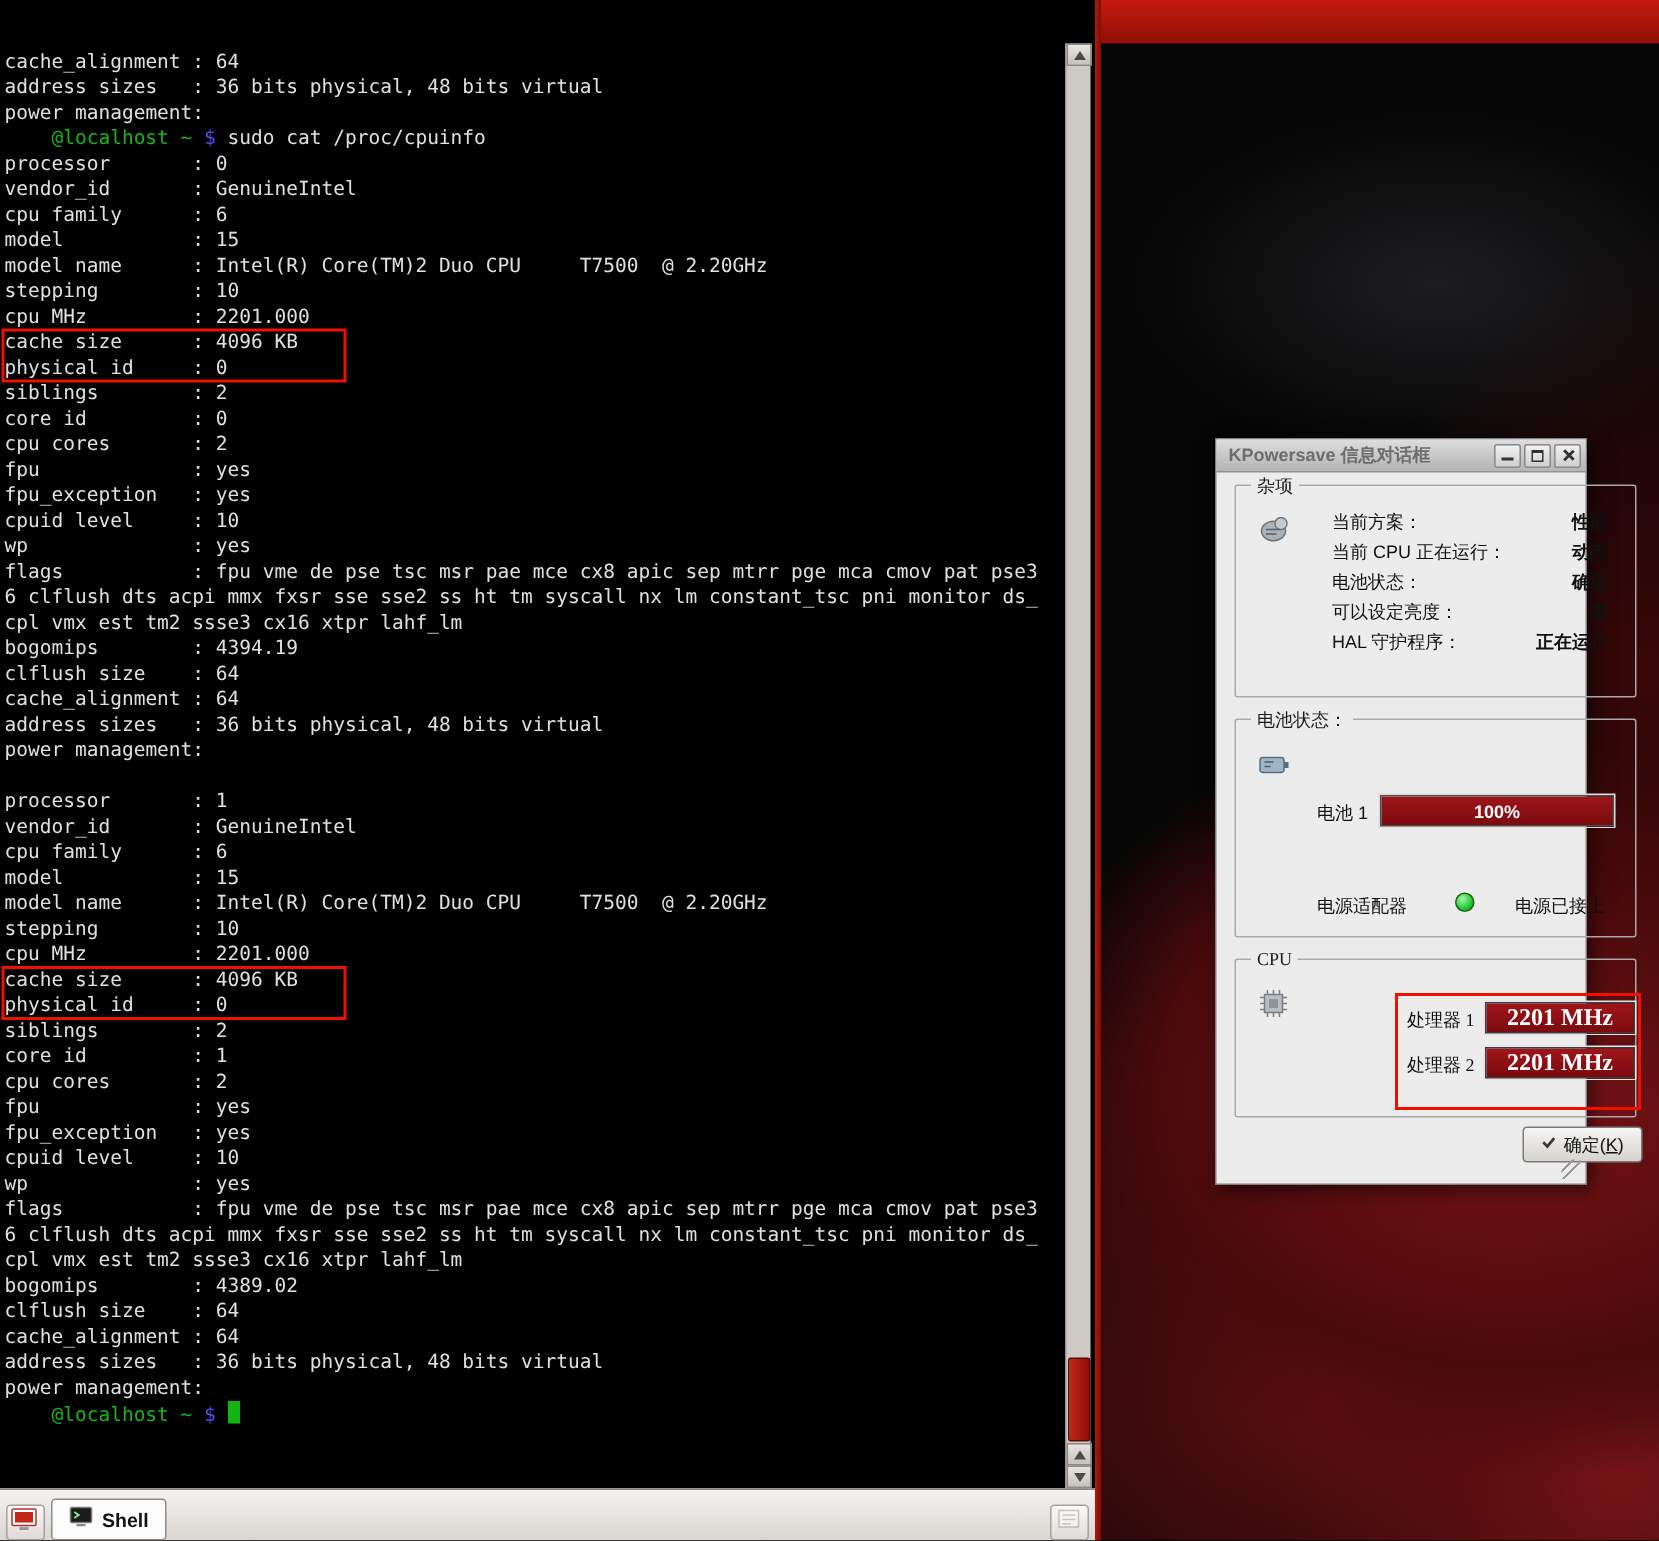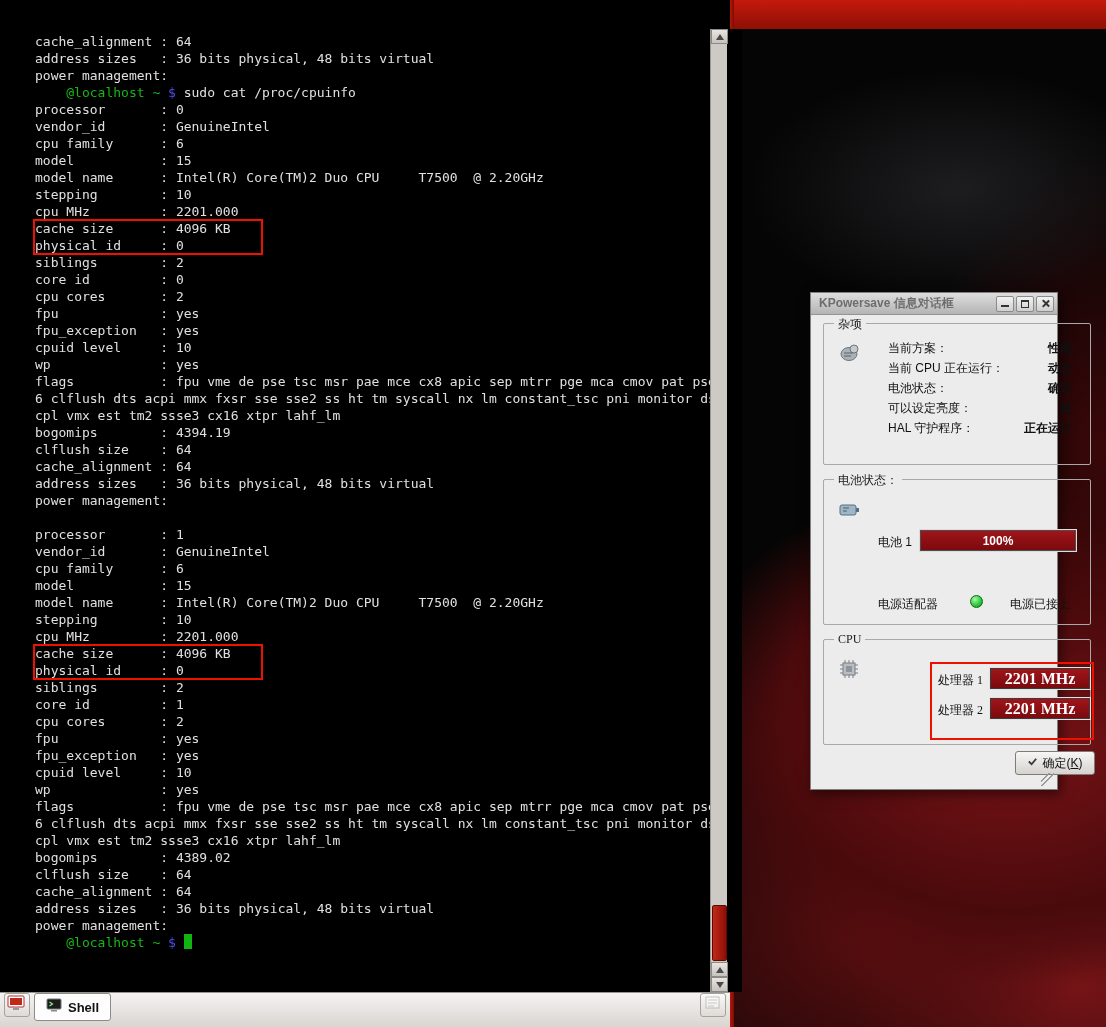--- a/index.html
+++ b/index.html
@@ -32,21 +32,21 @@
   .menubar {
     position:absolute; left:0; top:0; width:730px; height:29px;
     background:linear-gradient(#d21c10,#9a1006);
     display:flex; align-items:center; padding-left:6px;
     border-bottom:1px solid #6e0a03;
   }
   .menu-item { color:#fff; font-size:13px; padding:0 9px; line-height:29px; cursor:default; }
   .term {
     position:absolute; left:0; top:29px; width:710px; height:963px;
     background:#000; padding:4px 0 0 3px; overflow:hidden;
-    font-family:"DejaVu Sans Mono", monospace; font-size:13px; line-height:17px; color:#e0e0e0;margin-left:32px;
+    font-family:"DejaVu Sans Mono", monospace; font-size:13px; line-height:17px; color:#e0e0e0;
   }
   .term pre { font:inherit; white-space:pre; }
   .pline { white-space:pre; }
   .redact { display:inline-block; width:4ch; }
   .c-green { color:#16b616; }
   .c-blue  { color:#4e4ef0; }
   .cursor { display:inline-block; width:8px; height:15px; background:#12b412; vertical-align:-2px; margin-left:8px; }
   .hl-box { position:absolute; left:1px; width:230px; height:36px; border:2px solid #ee1100; }
   .hl1 { top:190px; } .hl2 { top:615px; }
   
@@ -63,21 +63,21 @@
   .tri-up { width:0; height:0; border-left:4px solid transparent; border-right:4px solid transparent; border-bottom:6px solid #4c4a48; }
   .tri-down { width:0; height:0; border-left:4px solid transparent; border-right:4px solid transparent; border-top:6px solid #4c4a48; }
   .sb-thumb {
     position:absolute; left:1px; top:876px; width:15px; height:56px;
     background:linear-gradient(90deg,#c2281a,#8d0f06); border:1px solid #5c0a04; border-radius:2px;
   }
   
   .tabbar {
     position:absolute; left:0; top:992px; width:730px; height:35px;
     background:linear-gradient(#f5f3f1,#d9d5d1); border-top:1px solid #989490;
-    display:flex; align-items:flex-start;
+    display:flex; align-items:flex-end;
   }
   .newsess, .sesslist {
     width:26px; height:24px; margin-left:4px; border:1px solid #a5a19d; border-radius:3px;
     background:linear-gradient(#fbfaf9,#dedad6); display:flex; align-items:center; justify-content:center; cursor:pointer;
   }
   .sesslist { position:absolute; right:4px; margin:0; }
   .tab {
     margin-left:4px; height:28px; padding:0 11px; background:#fdfdfd;
     border:1px solid #8e8a86; border-radius:3px; display:flex; align-items:center; gap:6px; cursor:pointer;
     box-shadow:inset 0 1px 0 #fff;

